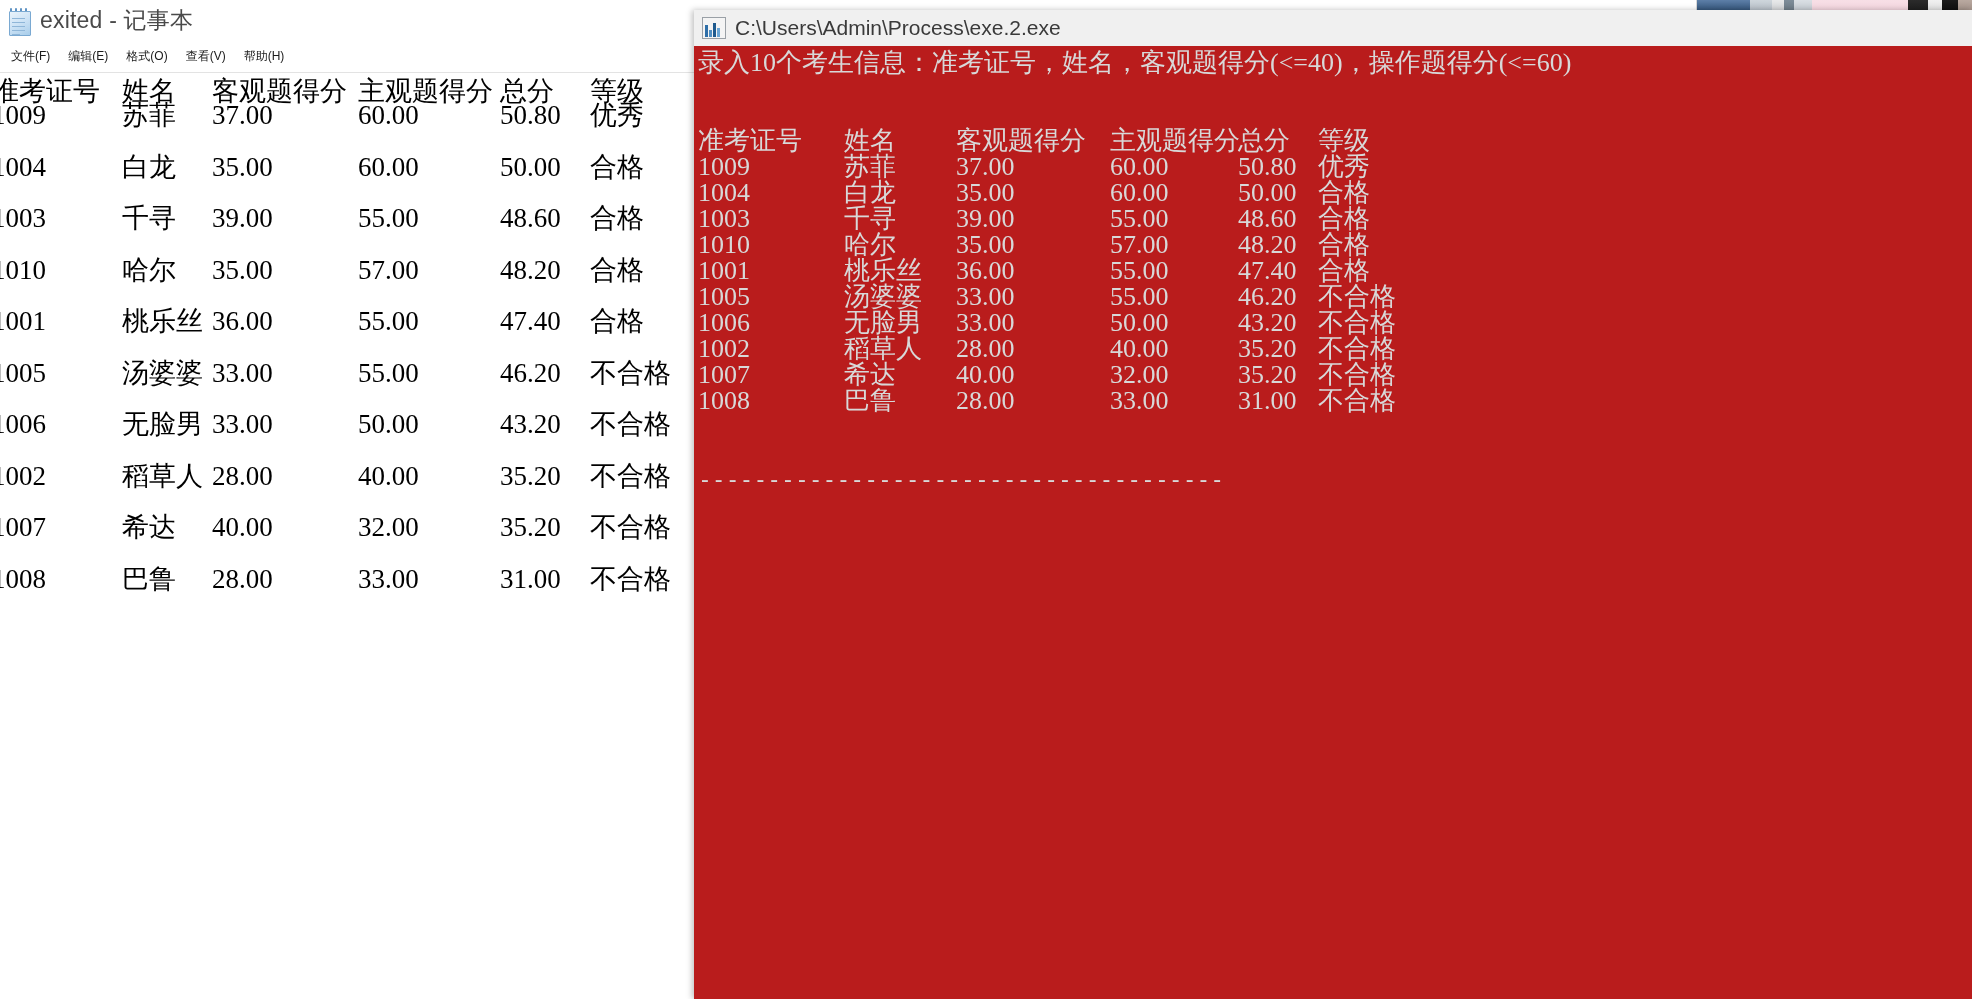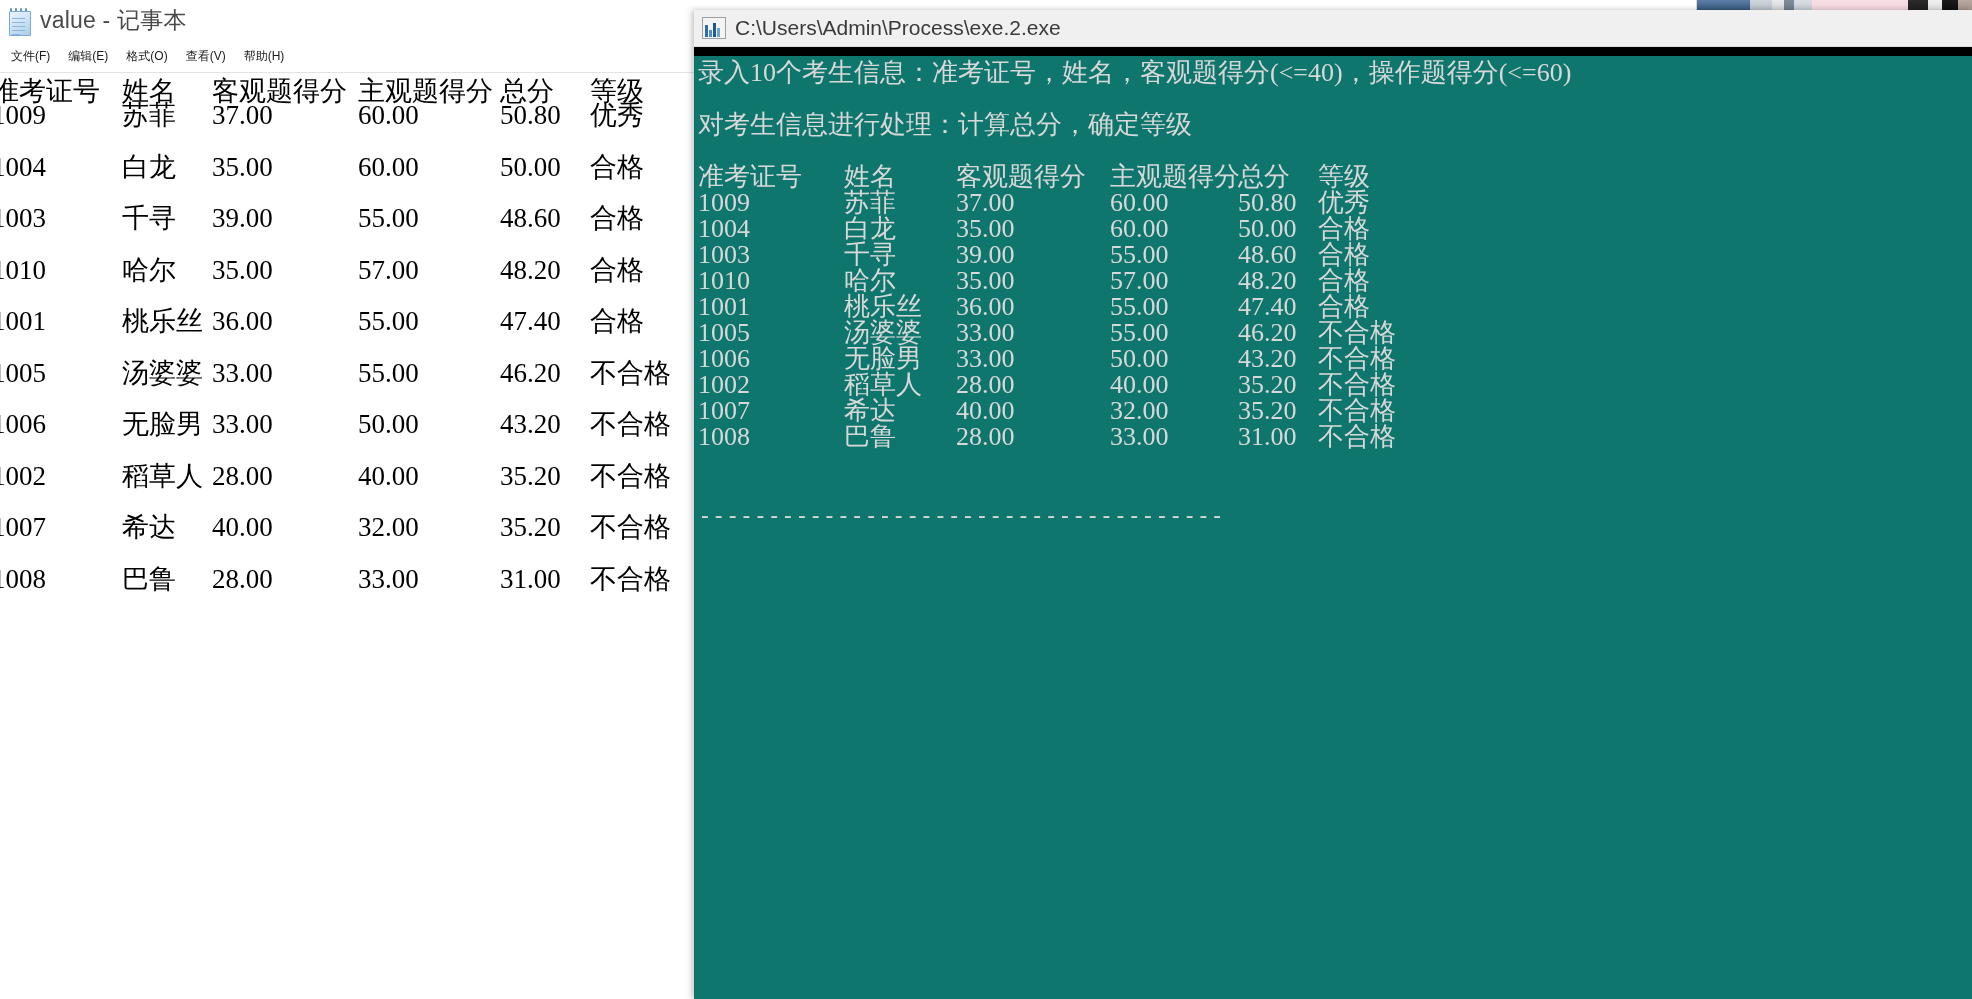--- a/index.html
+++ b/index.html
@@ -97,23 +97,22 @@
   #console-icon .b{position:absolute;bottom:1px;width:3px;background:#2f6fa8;}
   #console-icon .b1{left:2px;height:12px;}
   #console-icon .b2{left:6px;height:7px;background:#4f8fc4;}
   #console-icon .b3{left:10px;height:14px;background:#1f5a8e;}
   #console-icon .b4{left:14px;height:9px;background:#6aa6d6;}
   #console-title-text{
     font-size:21px;color:#3a3a3a;white-space:nowrap;
     font-family:"Liberation Sans", sans-serif;
   }
   #console-body{
-    position:absolute;left:0;top:36px;right:0;bottom:0;background:#0f766e;
+    position:absolute;left:0;top:36px;right:0;bottom:0;background:#b91c1c;
     padding:4px 0 16px 4px;
-    margin-top:10px;
   }
   .cs-line{
     white-space:pre;color:#d8d8d8;
     font-family:"Liberation Serif", serif;
     font-size:26px;line-height:26px;height:26px;
   }
   .cs-line.gap{height:26px;}
   .cs-mono{font-family:"DejaVu Sans Mono", monospace;font-size:23px;letter-spacing:0px;}
 </style>
 </head>
@@ -144,21 +143,21 @@
         </div>
       <div class="pad"></div>
       <div class="lines">
           <i></i>
           <i></i>
           <i></i>
           <i></i>
           <i style="width:8px"></i>
         </div>
     </div>
-    <div id="notepad-title-text">value - 记事本</div>
+    <div id="notepad-title-text">exited - 记事本</div>
   </div>
 
   <div id="notepad-menubar">
     <div class="menu-item">文件(F)</div>
     <div class="menu-item">编辑(E)</div>
     <div class="menu-item">格式(O)</div>
     <div class="menu-item">查看(V)</div>
     <div class="menu-item">帮助(H)</div>
   </div>
 
@@ -238,21 +237,20 @@
       <div class="b b1"></div>
         <div class="b b2"></div>
         <div class="b b3"></div>
         <div class="b b4"></div>
     </div>
     <div id="console-title-text">C:\Users\Admin\Process\exe.2.exe</div>
   </div>
   <div id="console-body">
       <div class="cs-line">录入10个考生信息：准考证号，姓名，客观题得分(&lt;=40)，操作题得分(&lt;=60)</div>
       <div class="cs-line gap">&nbsp;</div>
-      <div class="cs-line">对考生信息进行处理：计算总分，确定等级</div>
       <div class="cs-line gap">&nbsp;</div>
       <div style="position: relative; height: 286px;">
         <div class="cs-line" style="position: absolute; left: 0px; top: 0px;">准考证号</div>
         <div class="cs-line" style="position: absolute; left: 146px; top: 0px;">姓名</div>
         <div class="cs-line" style="position: absolute; left: 258px; top: 0px;">客观题得分</div>
         <div class="cs-line" style="position: absolute; left: 412px; top: 0px;">主观题得分</div>
         <div class="cs-line" style="position: absolute; left: 540px; top: 0px;">总分</div>
         <div class="cs-line" style="position: absolute; left: 620px; top: 0px;">等级</div>
         <div class="cs-line" style="position: absolute; left: 0px; top: 26px;">1009</div>
         <div class="cs-line" style="position: absolute; left: 146px; top: 26px;">苏菲</div>

